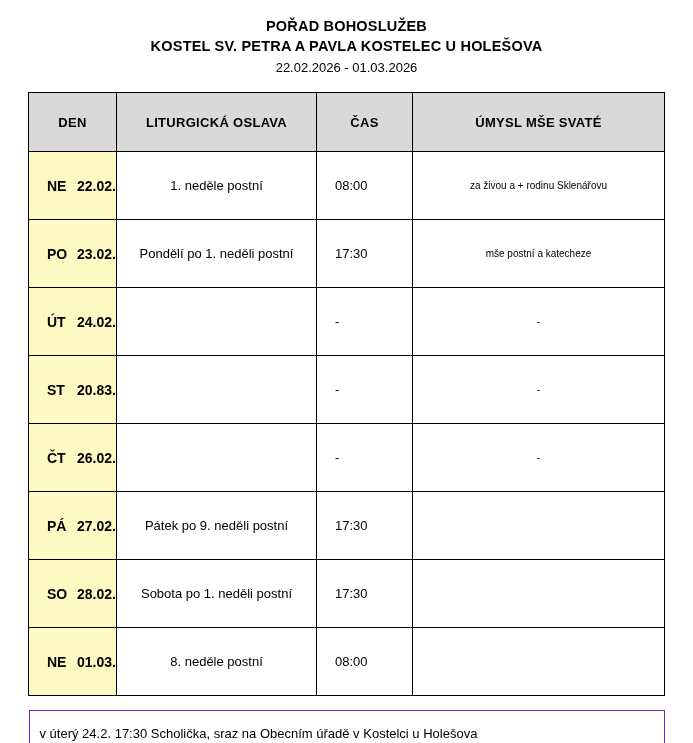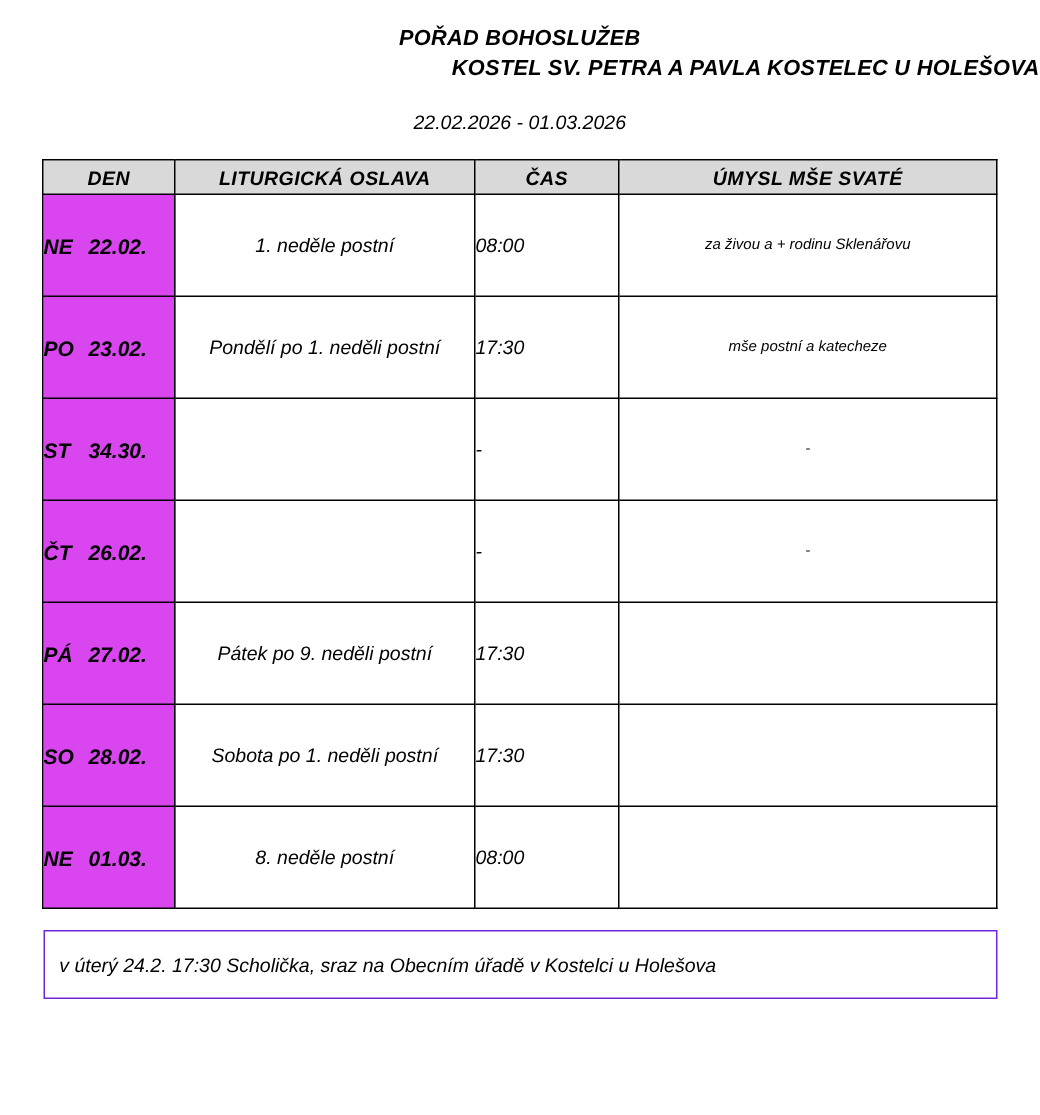--- a/index.html
+++ b/index.html
@@ -12,74 +12,72 @@
     background: #ffffff;
     font-family: "Liberation Sans", sans-serif;
     color: #000000;
     overflow: hidden;
   }
   .page {
     position: relative;
     width: 693px;
     height: 743px;
     box-sizing: border-box;
-    font-style: italic;
   }
   .header {
     text-align: center;
     padding-top: 16px;
   }
   .header .line1 {
     font-size: 14.5px;
     font-weight: bold;
     letter-spacing: 0.2px;
     line-height: 20px;
   }
   .header .line2 {
     font-size: 14.5px;
     font-weight: bold;
     letter-spacing: 0.2px;
     line-height: 20px;
-    text-align: right;
   }
   .header .line3 {
     font-size: 13px;
     font-weight: normal;
     line-height: 20px;
-    margin-top: 16px;
+    margin-top: 2px;
   }
   table.schedule {
     border-collapse: collapse;
     margin: 14px auto 0 auto;
     width: 636px;
     table-layout: fixed;
   }
   table.schedule th,
   table.schedule td {
     border: 1px solid #000000;
-    padding: 0;
+    padding: 18px;
   }
   table.schedule thead th {
     background: #d9d9d9;
     font-size: 13px;
     font-weight: bold;
     height: 22px;
     text-align: center;
     letter-spacing: 0.3px;
   }
   col.c-day    { width: 88px; }
   col.c-lit    { width: 200px; }
   col.c-time   { width: 96px; }
   col.c-intent { width: 252px; }
 
   table.schedule tbody tr {
     height: 68px;
   }
   td.day {
-    background: #d946ef;
+    background: #fef9c3;
     font-size: 14px;
     font-weight: bold;
     text-align: left;
     padding-left: 8px;
     vertical-align: middle;
     white-space: nowrap;
   }
   td.day .dow {
     display: inline-block;
     min-width: 24px;
@@ -156,36 +154,44 @@
       <tr>
         <td class="day">
           <span class="dow">PO</span><span class="date">23.02.</span>
         </td>
         <td class="lit">Pondělí po 1. neděli postní</td>
         <td class="time">17:30</td>
         <td class="intent">mše postní a katecheze</td>
       </tr>
       <tr>
         <td class="day">
-          <span class="dow">ST</span><span class="date">34.30.</span>
+          <span class="dow">ÚT</span><span class="date">24.02.</span>
         </td>
         <td class="lit"></td>
         <td class="time">-</td>
         <td class="intent">-</td>
       </tr>
       <tr>
         <td class="day">
-          <span class="dow">ČT</span><span class="date">26.02.</span>
+          <span class="dow">ST</span><span class="date">20.83.</span>
         </td>
         <td class="lit"></td>
         <td class="time">-</td>
         <td class="intent">-</td>
       </tr>
       <tr>
         <td class="day">
+          <span class="dow">ČT</span><span class="date">26.02.</span>
+        </td>
+        <td class="lit"></td>
+        <td class="time">-</td>
+        <td class="intent">-</td>
+      </tr>
+      <tr>
+        <td class="day">
           <span class="dow">PÁ</span><span class="date">27.02.</span>
         </td>
         <td class="lit">Pátek po 9. neděli postní</td>
         <td class="time">17:30</td>
         <td class="intent"></td>
       </tr>
       <tr>
         <td class="day">
           <span class="dow">SO</span><span class="date">28.02.</span>
         </td>

